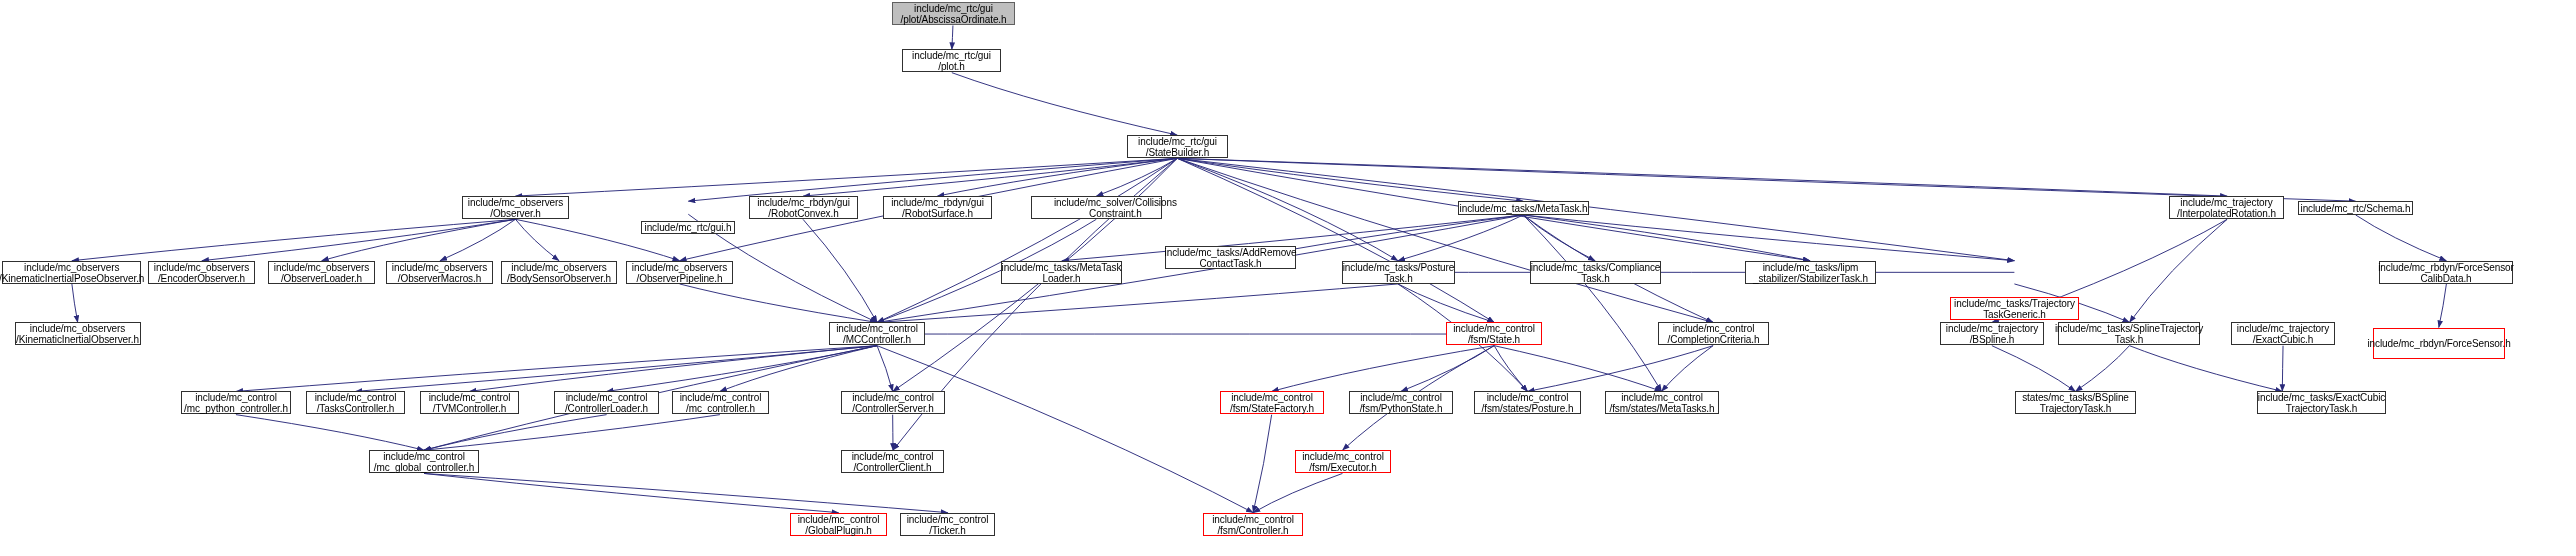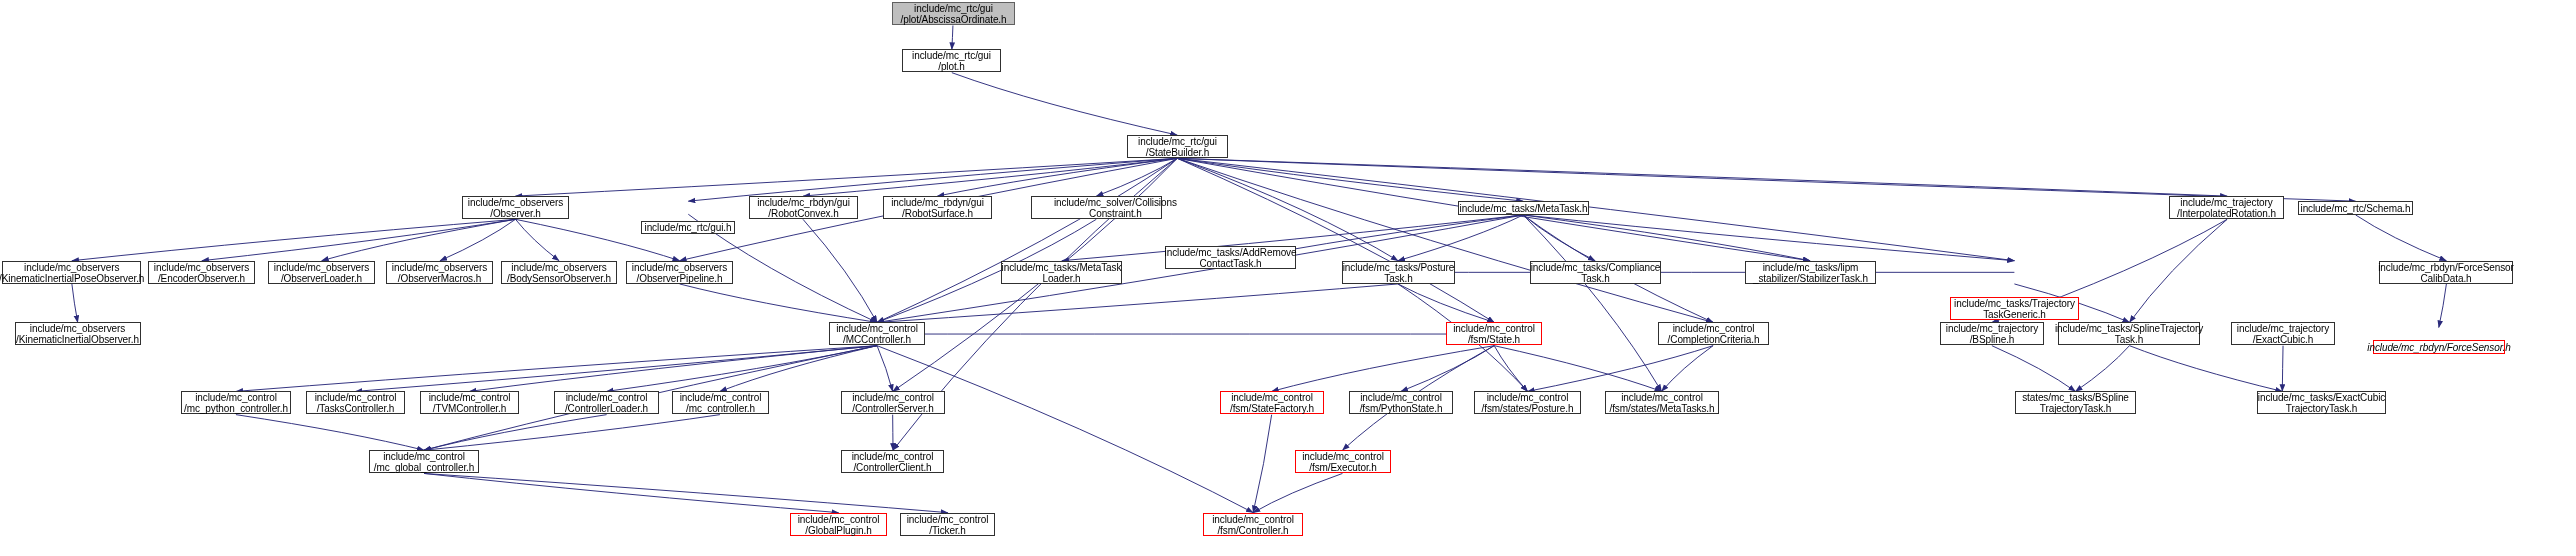--- a/index.html
+++ b/index.html
@@ -190,21 +190,21 @@
       <div class="node red" style="left: 1446px; top: 322px; width: 96px; height: 23px;">include/mc_control
 /fsm/State.h</div>
       <div class="node" style="left: 1658px; top: 322px; width: 111px; height: 23px;">include/mc_control
 /CompletionCriteria.h</div>
       <div class="node" style="left: 1940px; top: 322px; width: 104px; height: 23px;">include/mc_trajectory
 /BSpline.h</div>
       <div class="node" style="left: 2058px; top: 322px; width: 142px; height: 23px;">include/mc_tasks/SplineTrajectory
 Task.h</div>
       <div class="node" style="left: 2231px; top: 322px; width: 104px; height: 23px;">include/mc_trajectory
 /ExactCubic.h</div>
-      <div class="node red" style="left: 2373px; top: 340px; width: 132px; height: 14px; font-style: italic;">include/mc_rbdyn/ForceSensor.h</div>
+      <div class="node red" style="left: 2373px; top: 328px; width: 132px; height: 31px;">include/mc_rbdyn/ForceSensor.h</div>
       <div class="node" style="left: 181px; top: 391px; width: 110px; height: 23px;">include/mc_control
 /mc_python_controller.h</div>
       <div class="node" style="left: 306px; top: 391px; width: 99px; height: 23px;">include/mc_control
 /TasksController.h</div>
       <div class="node" style="left: 420px; top: 391px; width: 99px; height: 23px;">include/mc_control
 /TVMController.h</div>
       <div class="node" style="left: 554px; top: 391px; width: 105px; height: 23px;">include/mc_control
 /ControllerLoader.h</div>
       <div class="node" style="left: 672px; top: 391px; width: 97px; height: 23px;">include/mc_control
 /mc_controller.h</div>

